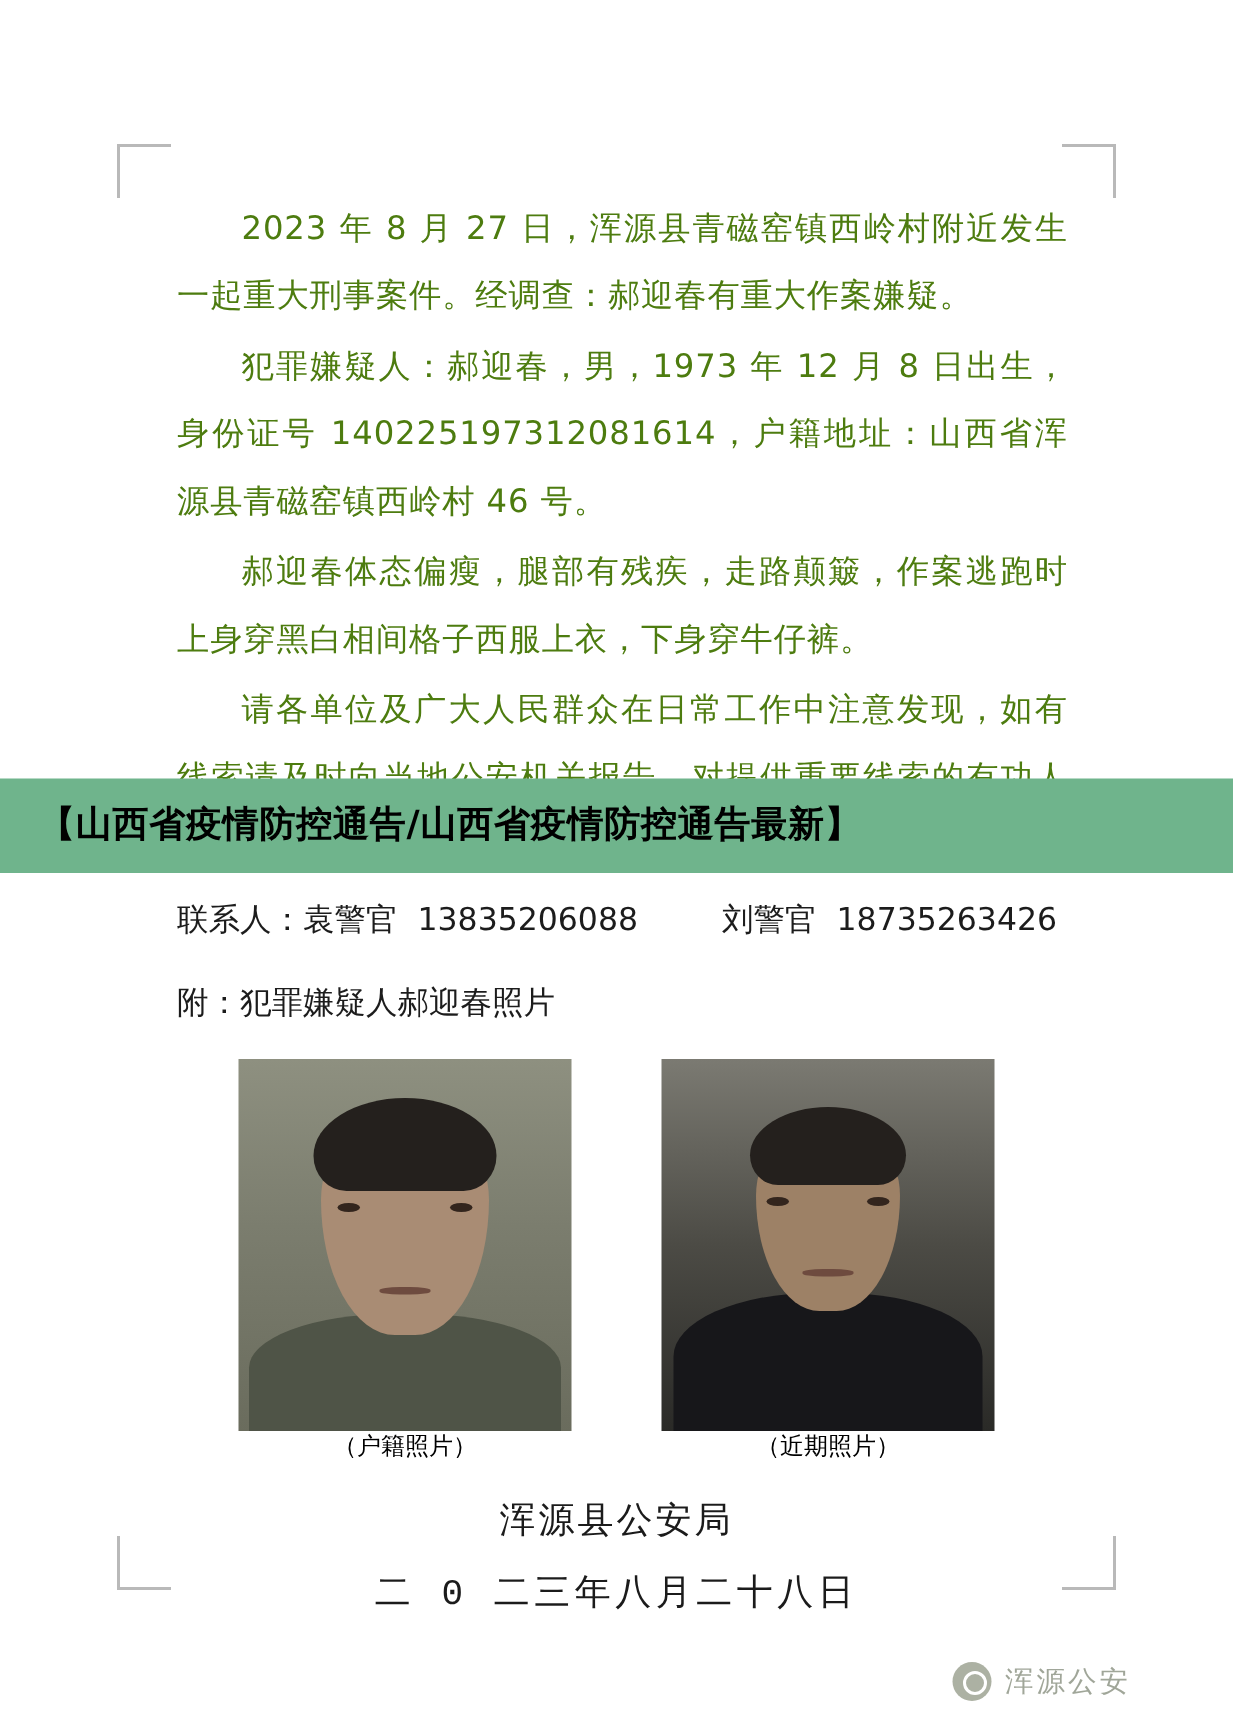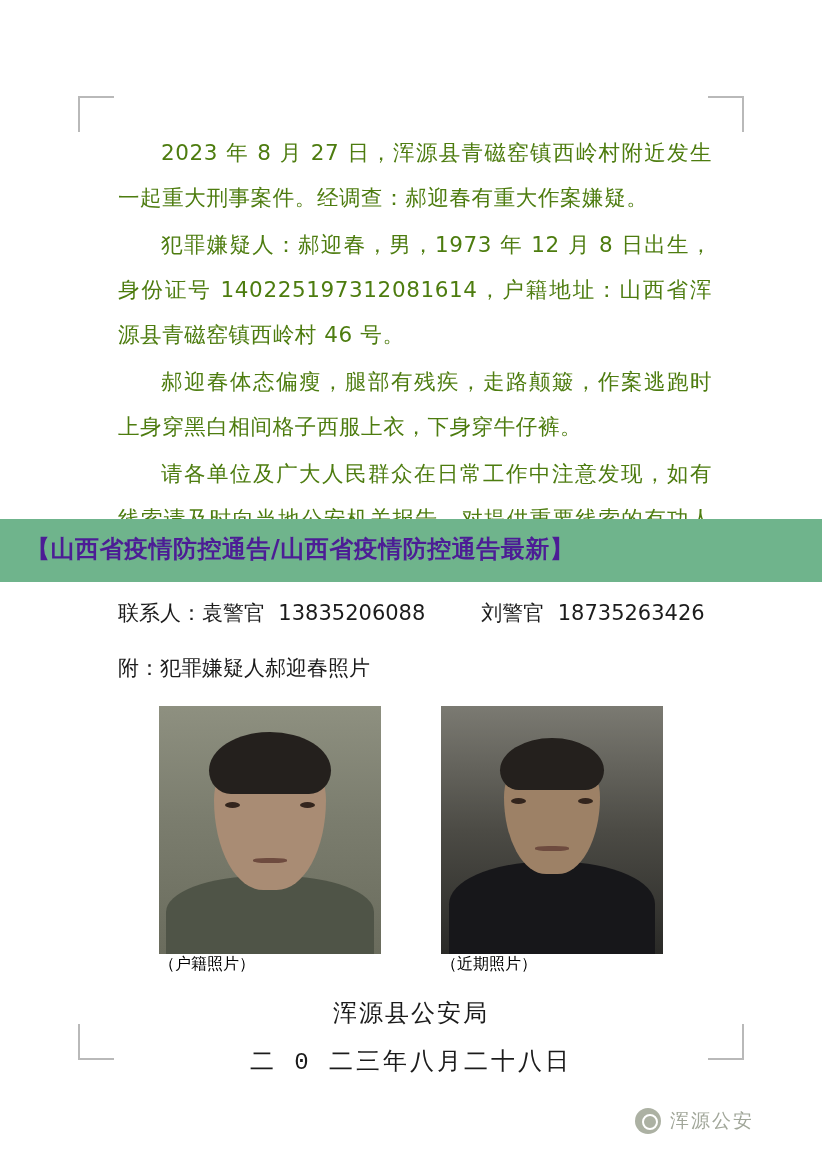--- a/index.html
+++ b/index.html
@@ -88,20 +88,21 @@
 
   
   .photos {
     margin-top: 18px;
     display: flex;
     justify-content: center;
     gap: 60px;
   }
   .photo-block {
     width: 222px;
+    text-align: center;
   }
   .photo {
     width: 222px;
     height: 248px;
     position: relative;
     overflow: hidden;
     background: #6d6e63;
   }
 
   
@@ -169,21 +170,21 @@
   .overlay {
     position: absolute;
     left: 0;
     right: 0;
     top: 519px;
     background: #6fb48c;
     padding: 14px 26px 16px 26px;
     box-sizing: border-box;
   }
   .overlay-text {
-    color: #4c1d95;
+    color: #000000;
     font-family: "DejaVu Sans", "Liberation Sans", sans-serif;
     font-weight: bold;
     font-size: 24px;
     line-height: 33px;
     letter-spacing: 0.5px;
   }
 
   
   .watermark {
     position: absolute;

